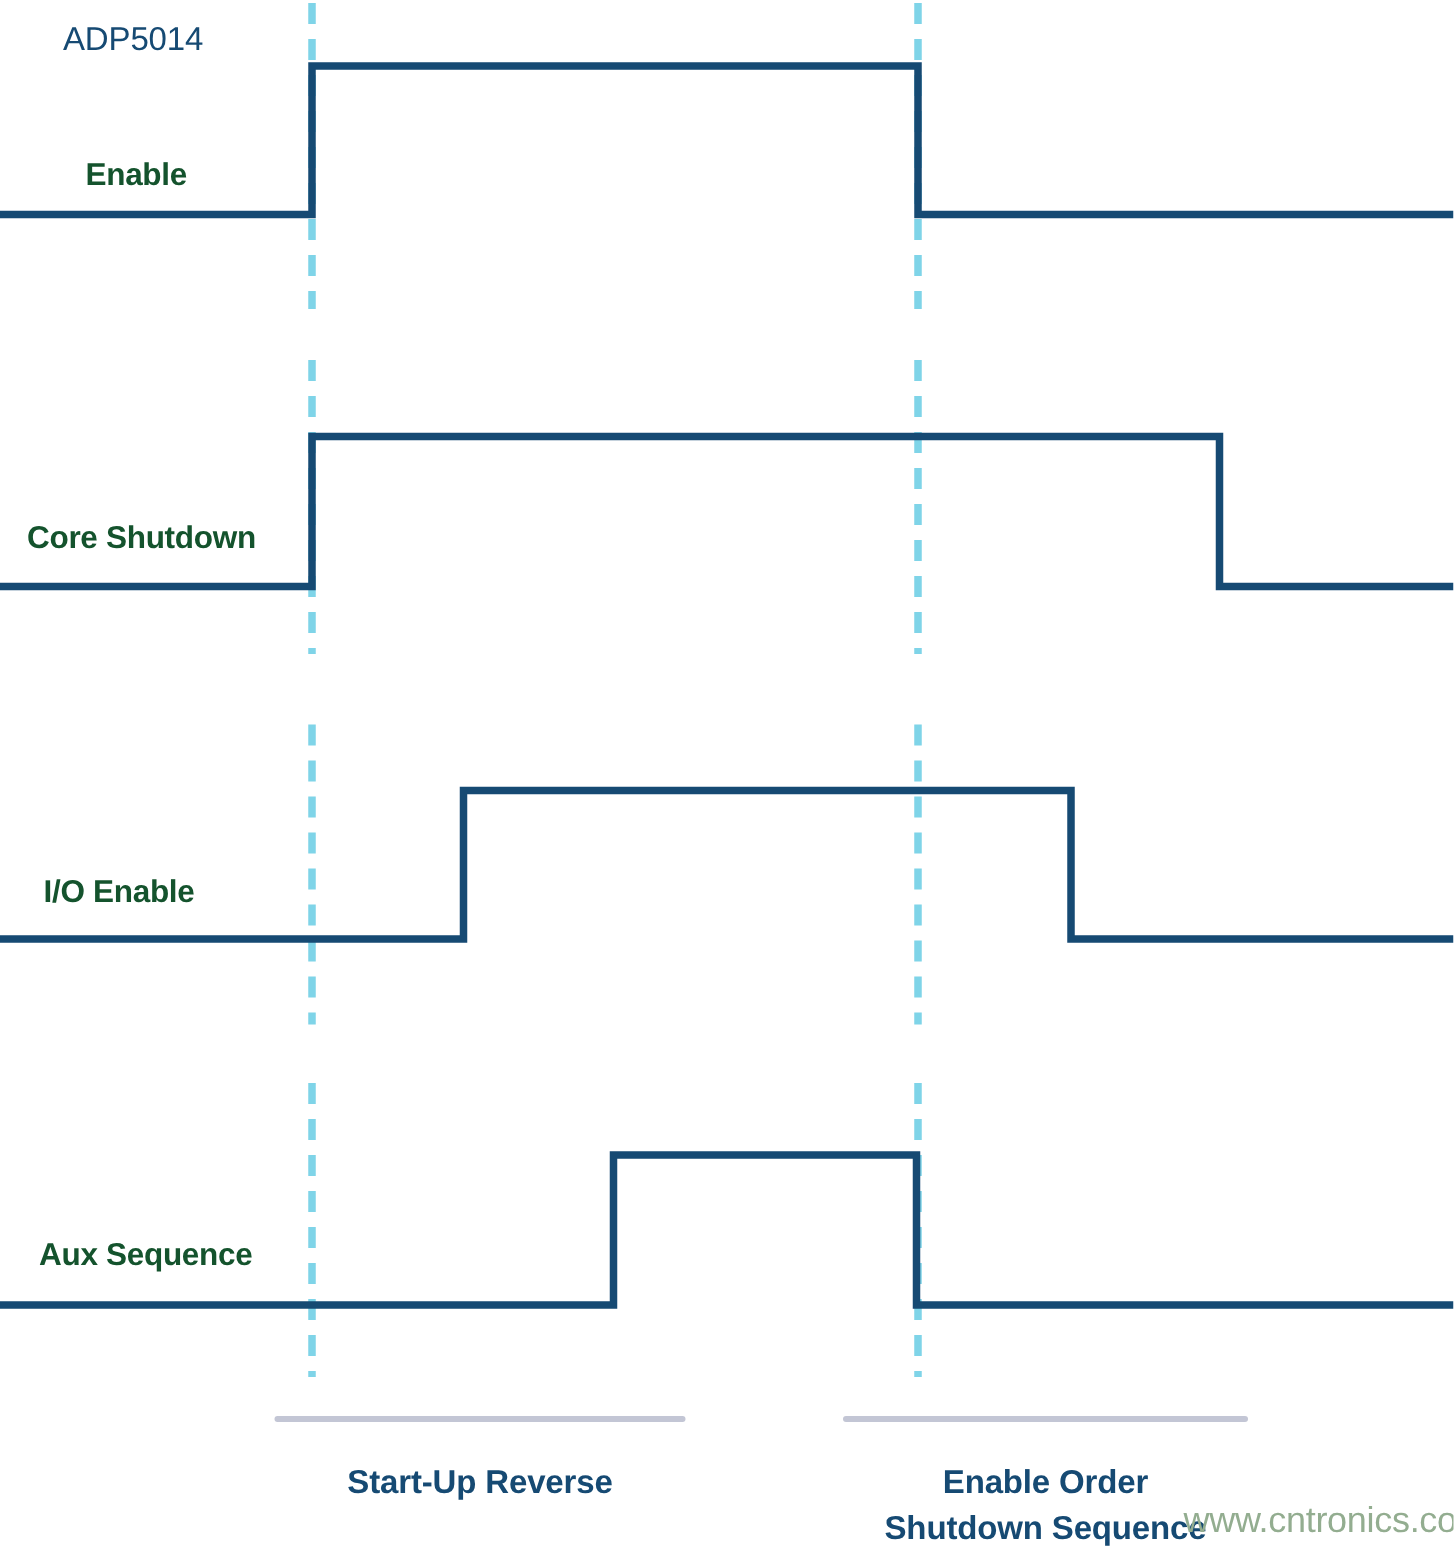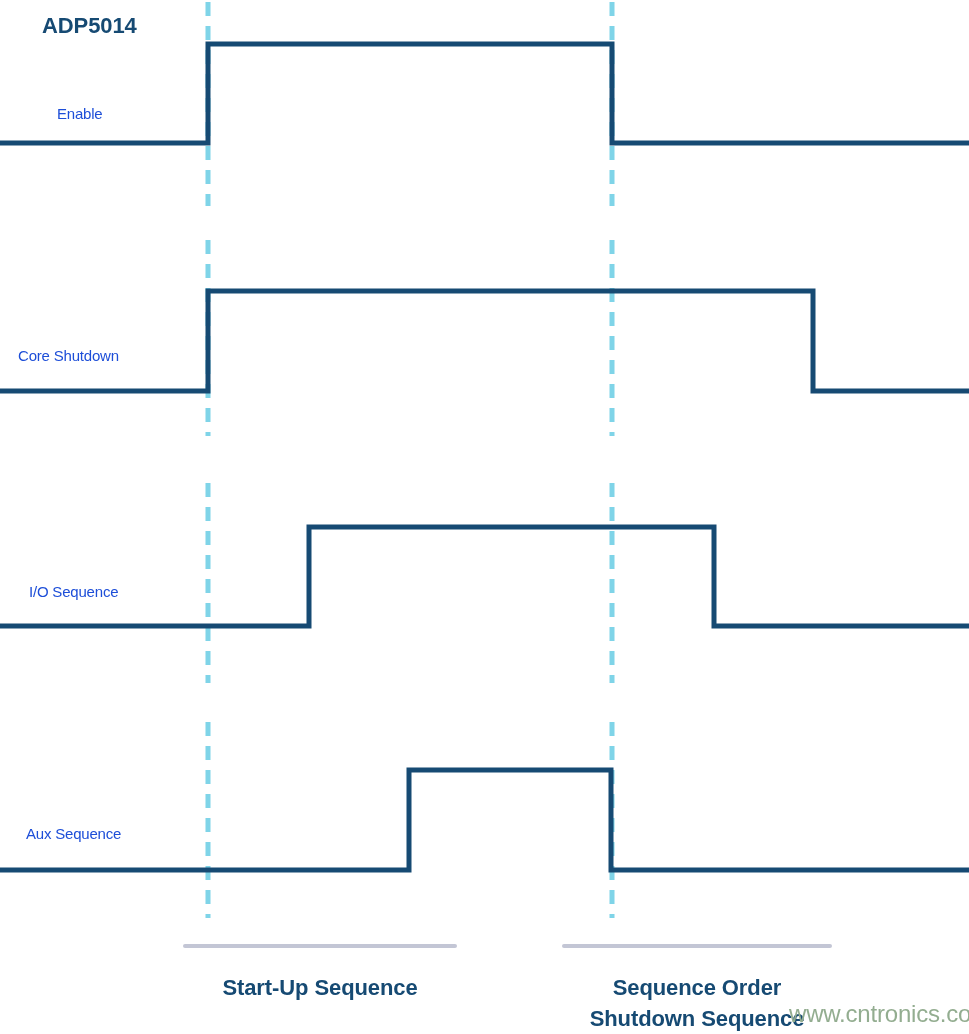--- a/index.html
+++ b/index.html
@@ -30,35 +30,35 @@
     left: 0;
     top: 0;
     width: 969px;
     height: 1034px;
     display: block;
   }
 
   
   .sig-label {
     position: absolute;
-    color: #1d4ed8;
+    color: #14532d;
     font-family: "Liberation Sans", sans-serif;
-    font-weight: normal;
-    font-size: 15px;
+    font-weight: bold;
+    font-size: 21px;
     letter-spacing: -0.2px;
     white-space: nowrap;
   }
 
   #title-label {
     position: absolute;
     left: 42px;
     top: 13px;
     color: #164a73;
     font-family: "Liberation Sans", sans-serif;
-    font-weight: bold;
+    font-weight: normal;
     font-size: 22px;
     letter-spacing: -0.1px;
     white-space: nowrap;
   }
 
   #label-enable   { left: 57px;  top: 105px; }
   #label-core     { left: 18px;  top: 347px; }
   #label-io       { left: 29px;  top: 583px; }
   #label-aux      { left: 26px;  top: 825px; }
 
@@ -130,29 +130,29 @@
       <polyline points="0,870 409,870 409,770 611,770 611,870 969,870"></polyline>
     </g>
   </svg>
 
   <div id="title-label">ADP5014</div>
 
   <div class="sig-label" id="label-enable">Enable</div>
 
   <div class="sig-label" id="label-core">Core Shutdown</div>
 
-  <div class="sig-label" id="label-io">I/O Sequence</div>
+  <div class="sig-label" id="label-io">I/O Enable</div>
 
   <div class="sig-label" id="label-aux">Aux Sequence</div>
 
   <div class="caption-bar" id="caption-bar-left"></div>
   <div class="caption-bar" id="caption-bar-right"></div>
 
-  <div class="caption-text" id="caption-left">Start-Up Sequence</div>
+  <div class="caption-text" id="caption-left">Start-Up Reverse</div>
 
   <div class="caption-text" id="caption-right">
-    <div>Sequence Order</div>
+    <div>Enable Order</div>
     <div>Shutdown Sequence</div>
   </div>
 
   <div id="watermark">www.cntronics.com</div>
 
 </div>
 
 </body></html>

